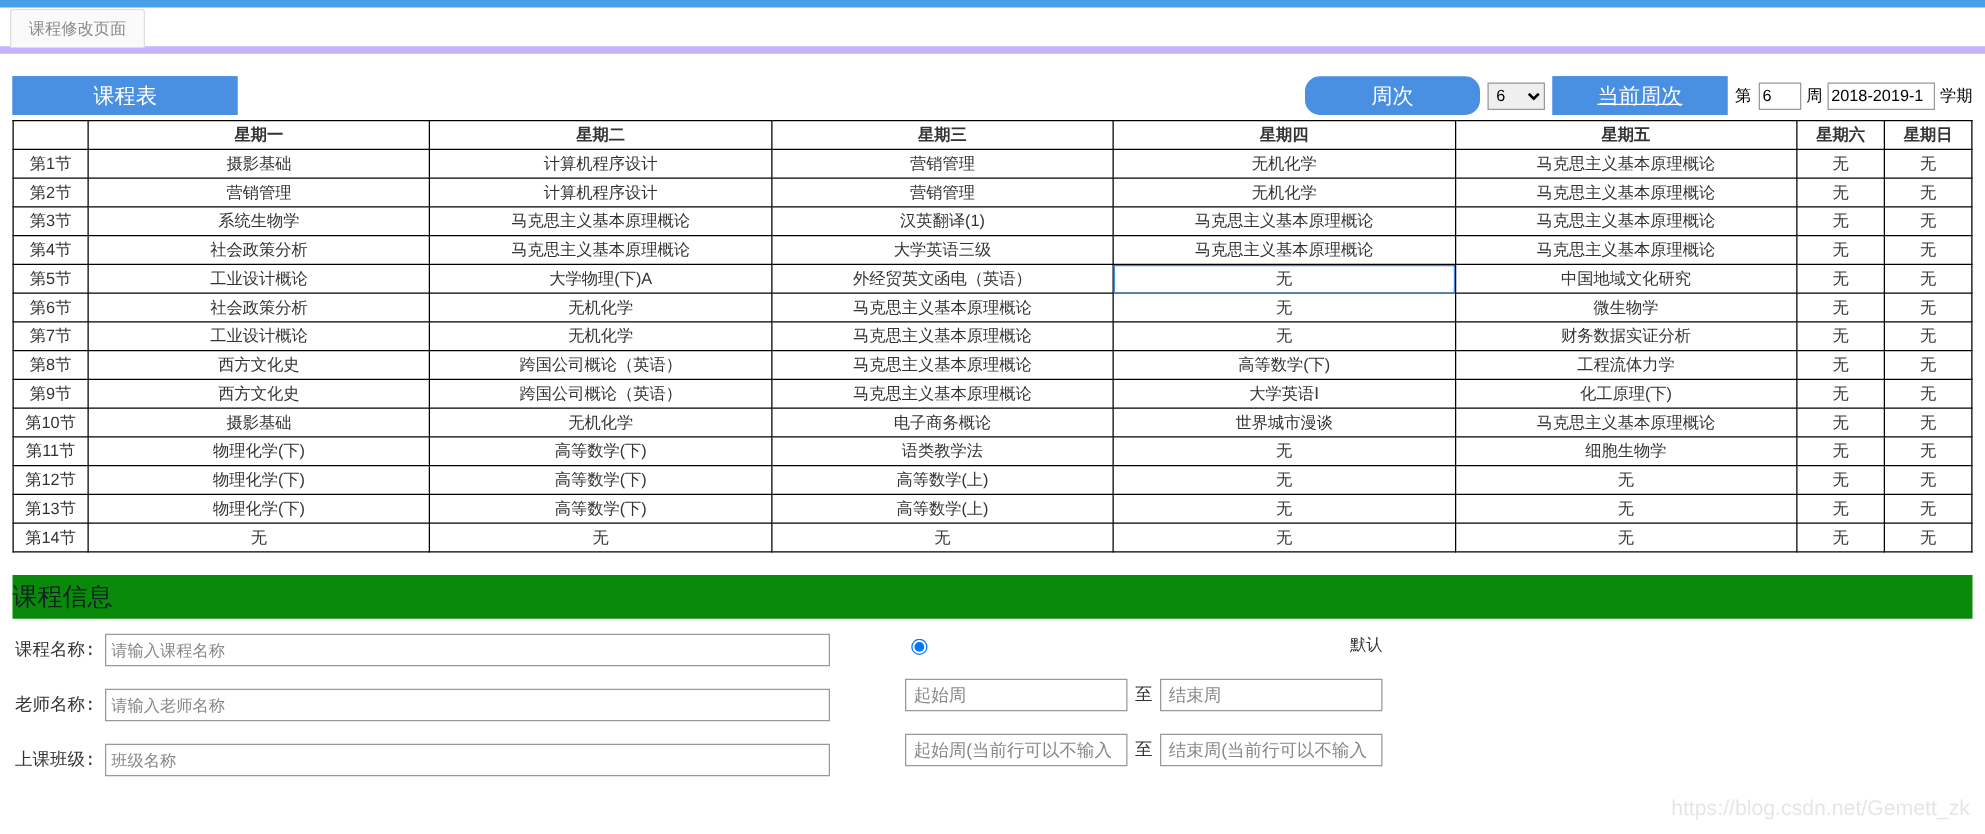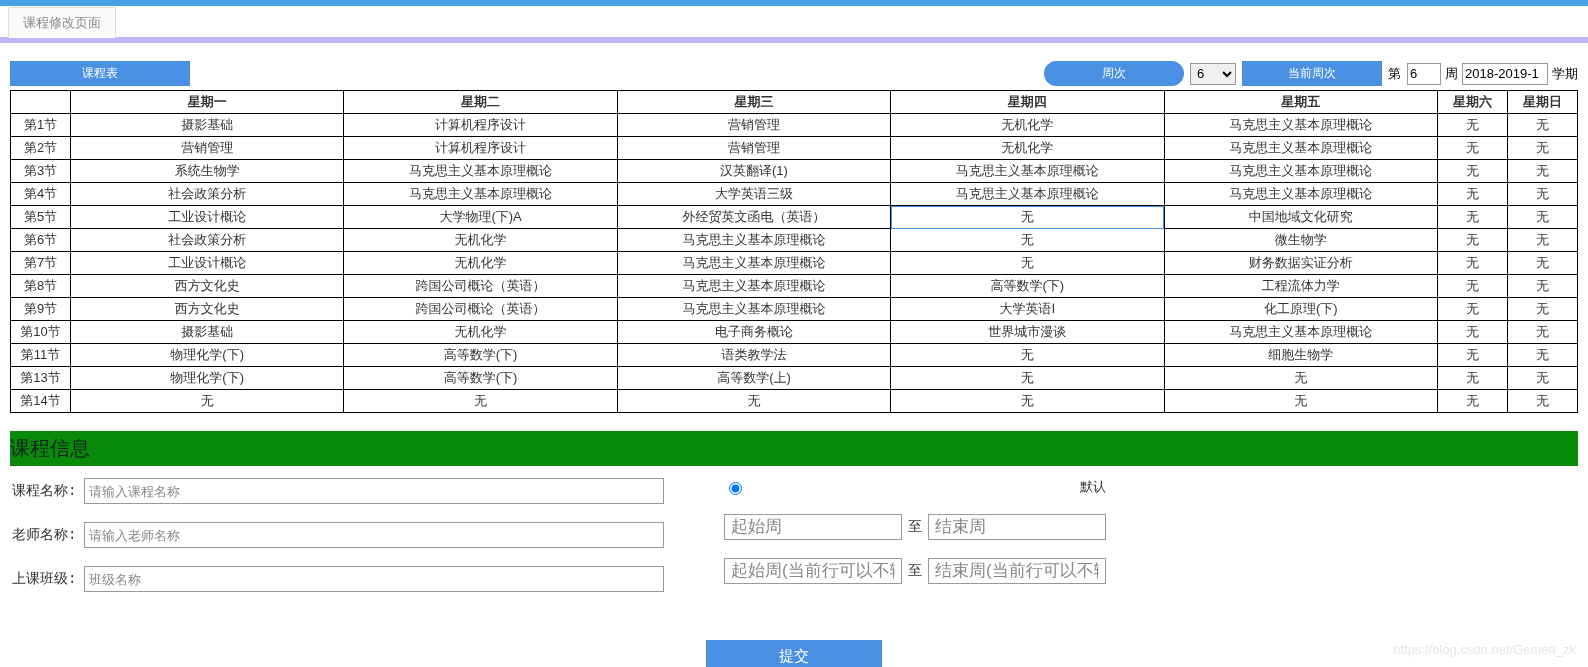--- a/index.html
+++ b/index.html
@@ -39,26 +39,26 @@
     align-items: center;
     margin-bottom: 4px;
   }
   .btn-blue {
     display: inline-block;
     text-align: center;
     background: #4a90e2;
     color: #fff;
     border: 1px solid #4a90e2;
     padding: 3px 0;
-    font-size: 12px;
+    font-size: 17px;
     cursor: pointer;
   }
   .btn-timetable { width: 180px; }
   .btn-week { width: 140px; border-radius: 12px; }
-  .btn-cur-week { width: 140px; }
+  .btn-cur-week { width: 140px; text-decoration: underline; }
   .spacer { flex: 1; }
   select, input[type="text"].small {
     height: 22px;
     border: 1px solid #999;
     font-size: 13px;
     padding: 0 2px;
   }
   .week-select { width: 46px; margin: 0 6px; }
   .cur-week-input { width: 34px; margin: 0 4px 0 6px; }
   .semester-input { width: 86px; margin: 0 4px; }
@@ -116,21 +116,21 @@
     padding: 0 4px;
     font-size: 13px;
     color: #777;
   }
   .text-input::placeholder { color: #888; }
   .small-input {
     width: 178px;
     height: 26px;
     border: 1px solid #999;
     padding: 0 6px;
-    font-size: 17px;
+    font-size: 14px;
     color: #777;
   }
   .small-input::placeholder { color: #888; }
   .range-sep { margin: 0 6px; font-size: 14px; }
   .radio-row { display: flex; align-items: center; justify-content: space-between; }
   .radio-row input { margin-right: 4px; }
   .submit-wrap {
     text-align: center;
     margin-top: 30px;
   }
@@ -141,21 +141,21 @@
     color: #fff;
     border: 1px solid #4a90e2;
     font-size: 15px;
     cursor: pointer;
   }
   .watermark {
     position: fixed;
     right: 12px;
     bottom: 10px;
     color: #e6e6e6;
-    font-size: 13px;
+    font-size: 17px;
     pointer-events: none;
   }
 </style>
 </head>
 <body>
 
 <div class="topbar"></div>
 
 <div class="tabbar">
   <span class="tab">课程修改页面</span>
@@ -306,20 +306,30 @@
           <td>第11节</td>
           <td>物理化学(下)</td>
           <td>高等数学(下)</td>
           <td>语类教学法</td>
           <td>无</td>
           <td>细胞生物学</td>
           <td>无</td>
           <td>无</td>
         </tr>
         <tr>
+          <td>第12节</td>
+          <td>物理化学(下)</td>
+          <td>高等数学(下)</td>
+          <td>高等数学(上)</td>
+          <td>无</td>
+          <td>无</td>
+          <td>无</td>
+          <td>无</td>
+        </tr>
+        <tr>
           <td>第13节</td>
           <td>物理化学(下)</td>
           <td>高等数学(下)</td>
           <td>高等数学(上)</td>
           <td>无</td>
           <td>无</td>
           <td>无</td>
           <td>无</td>
         </tr>
         <tr>

